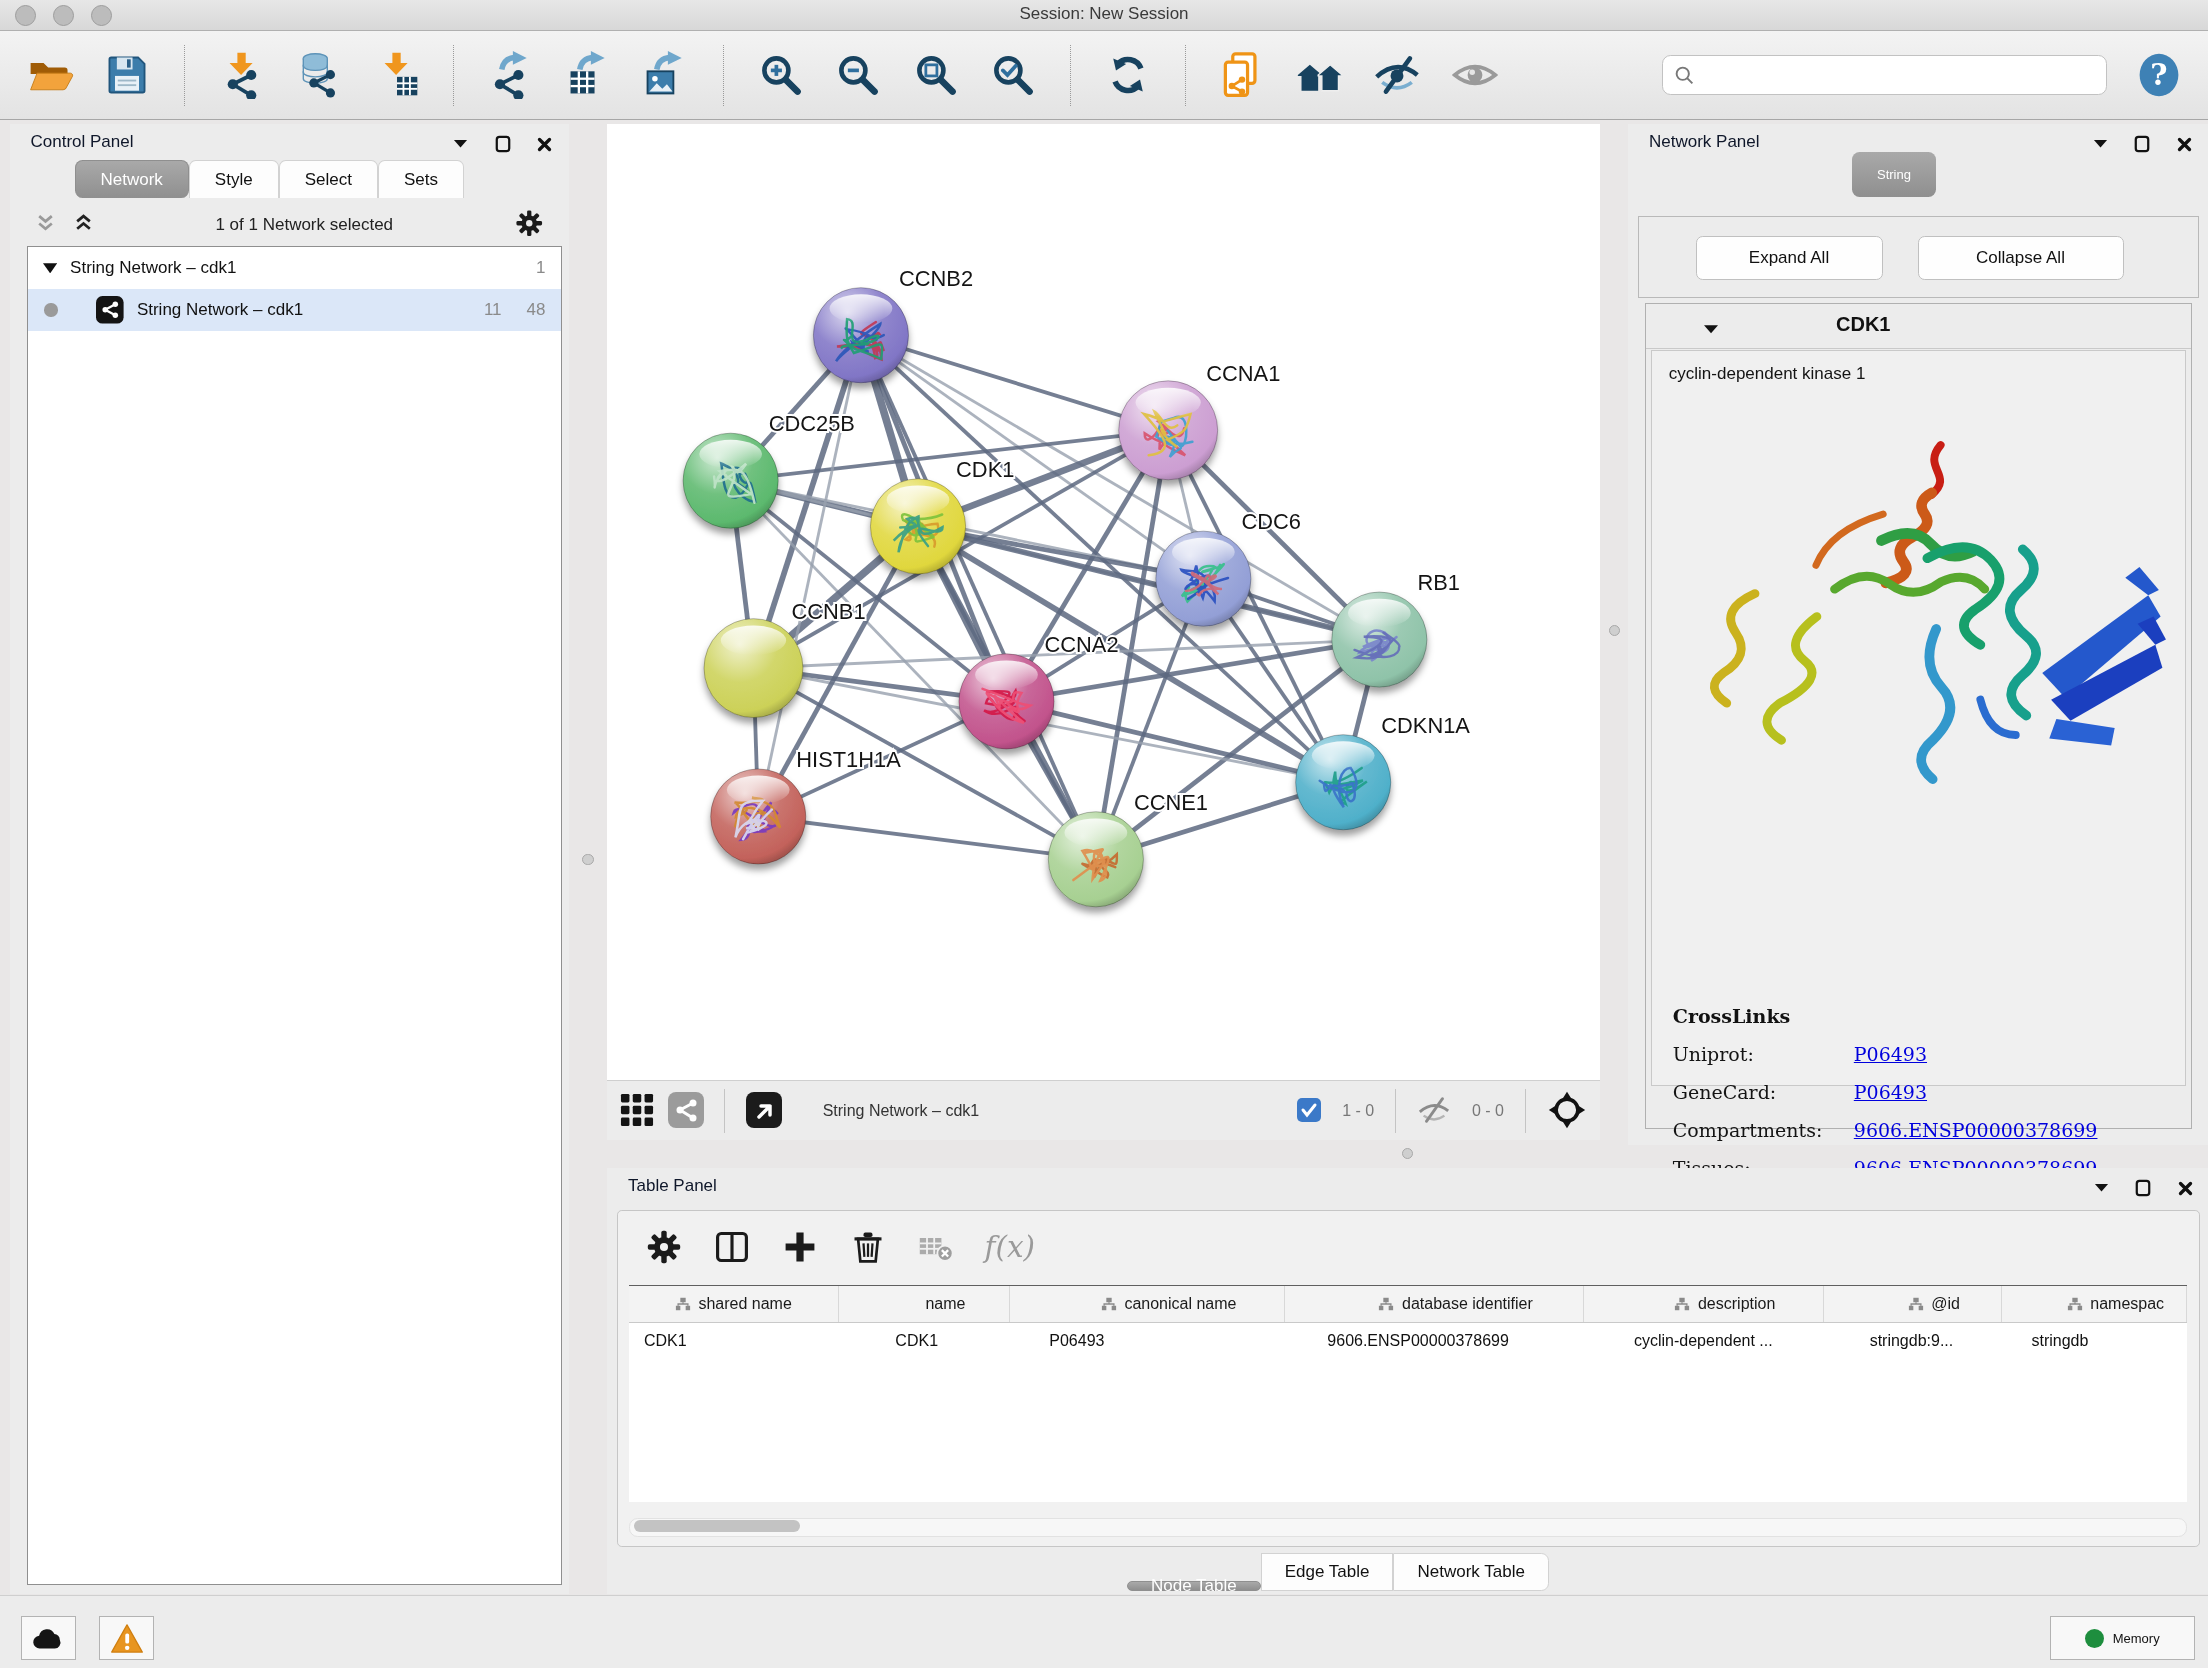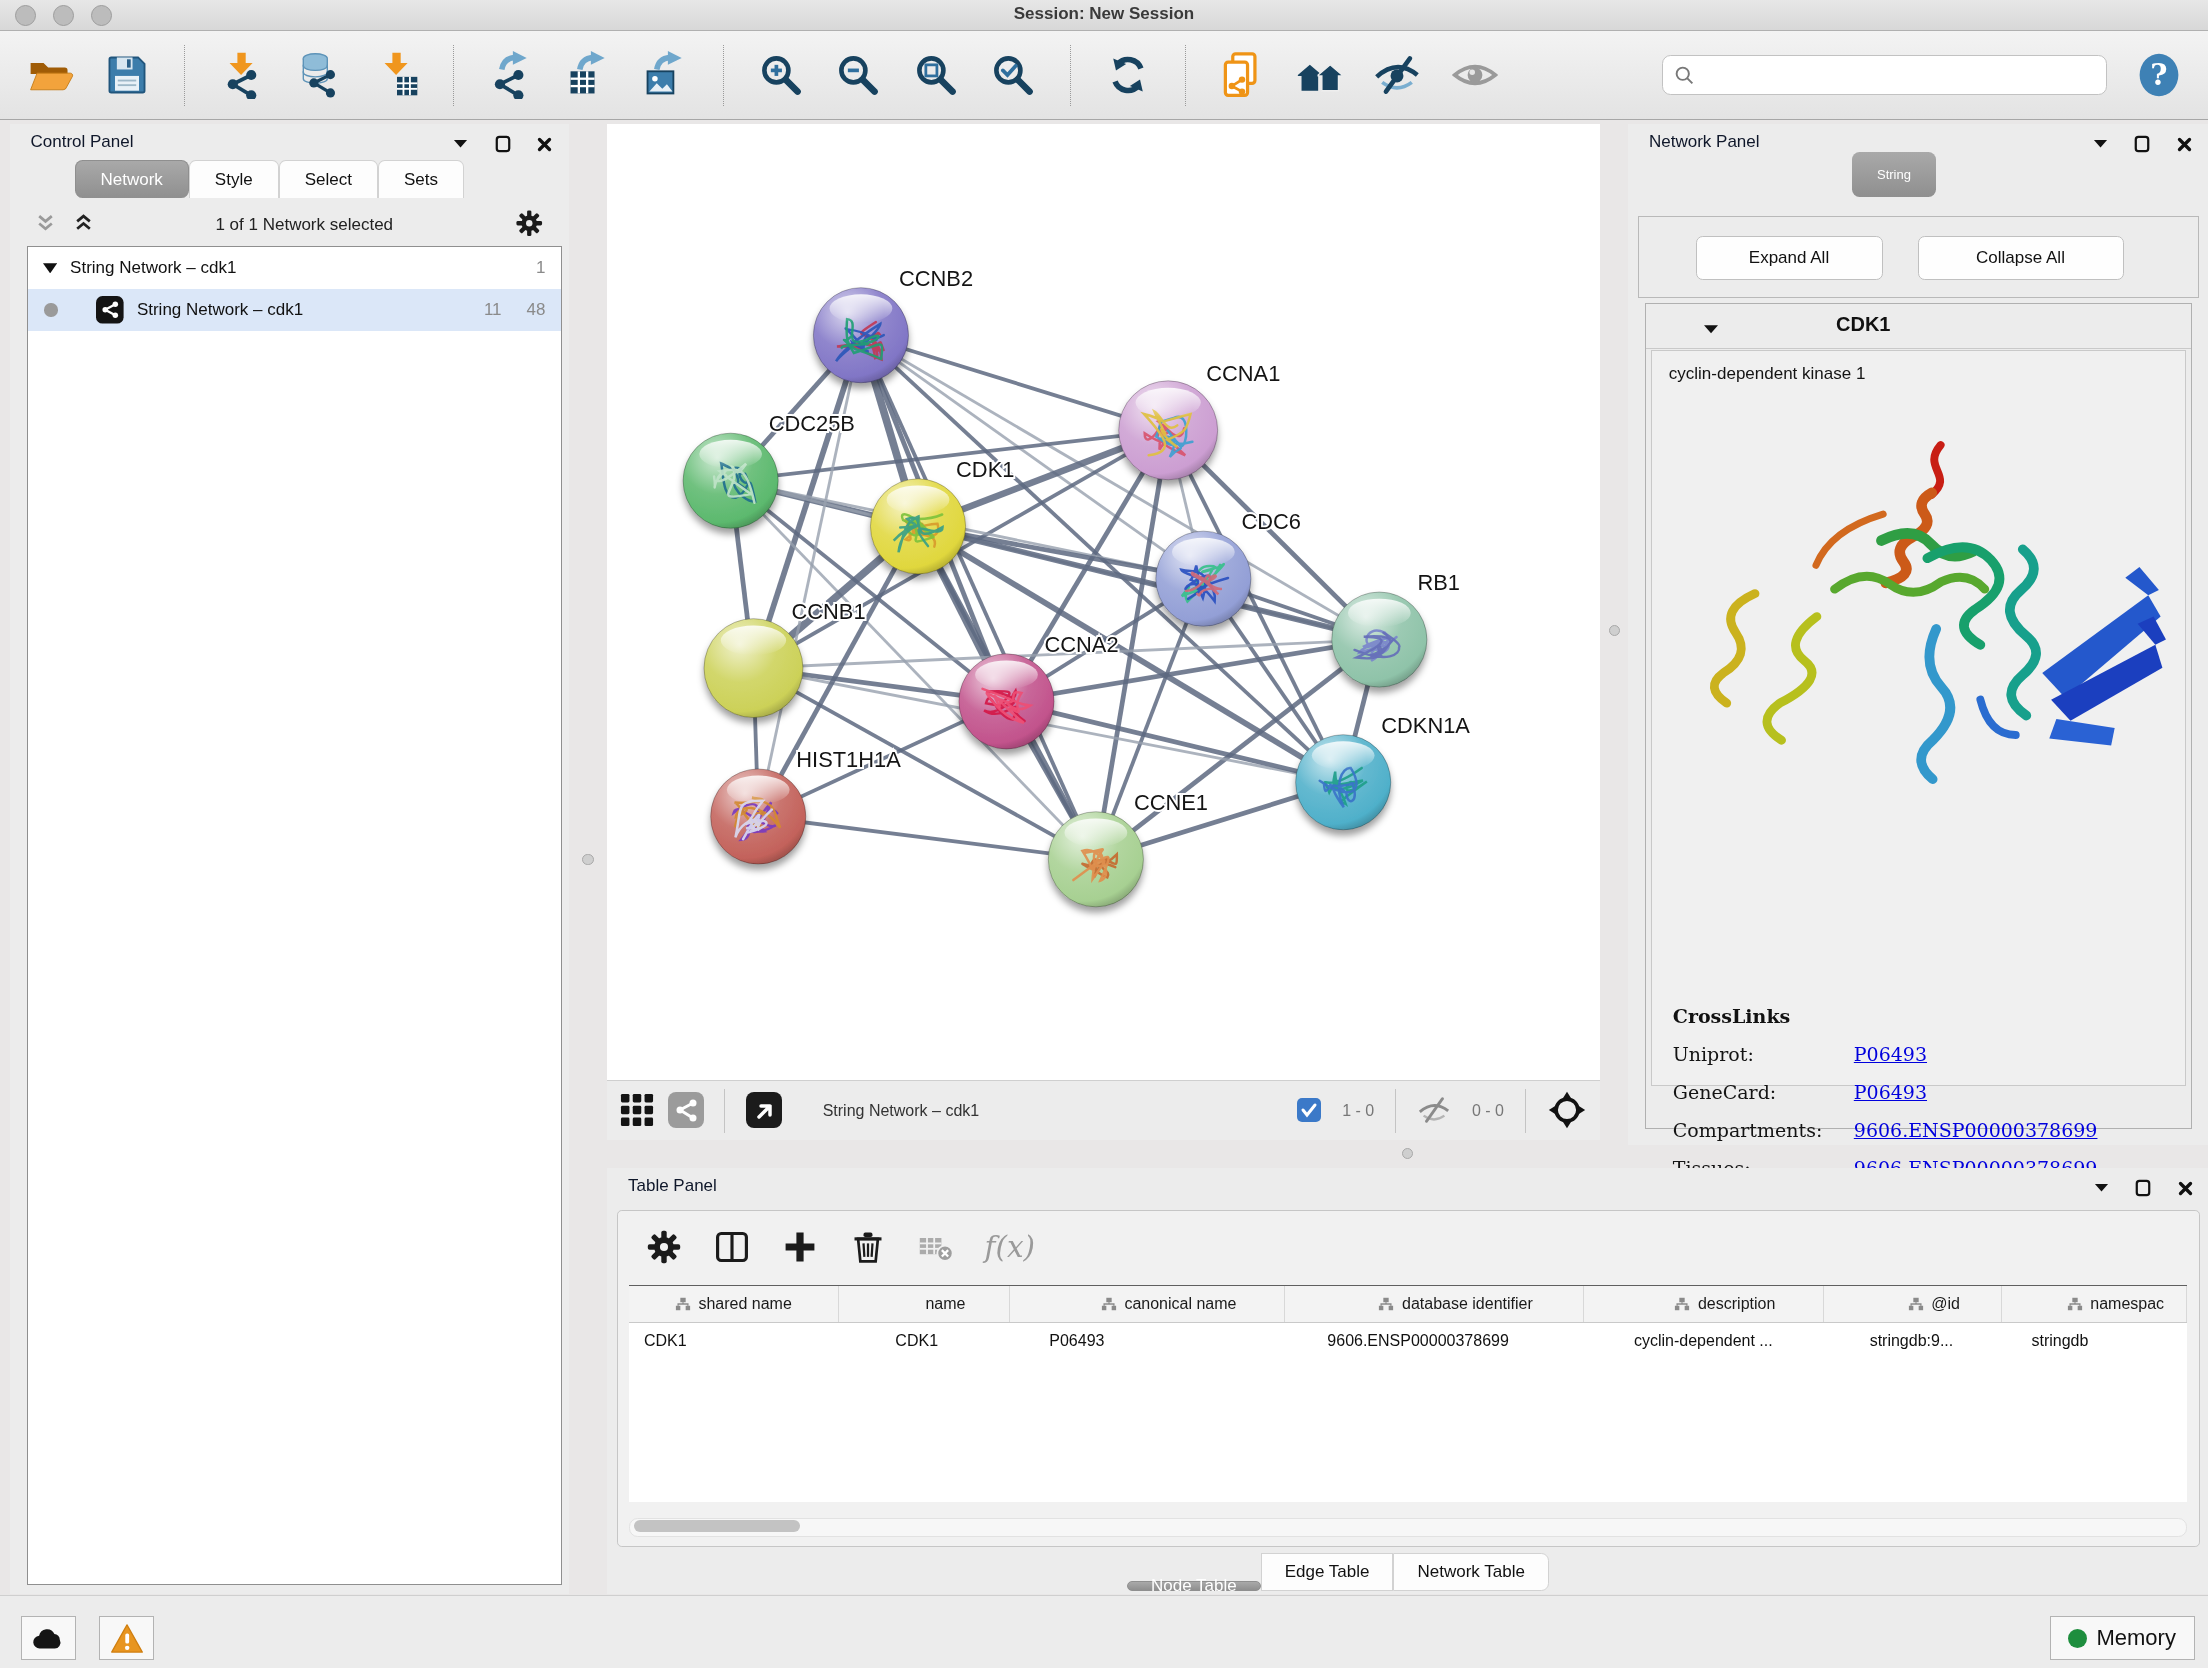--- a/index.html
+++ b/index.html
@@ -1,19 +1,19 @@
 <!DOCTYPE html>
 <html style="font-size:15px"><head>
 <meta charset="utf-8">
 <style>
   html,body{margin:0;padding:0;width:2208px;height:1668px;overflow:hidden;
     font-family:"Liberation Sans",sans-serif;background:#e9e7e7;-webkit-font-smoothing:antialiased;}
   
   #titlebar{position:absolute;left:0;top:0;width:2208px;height:30px;
-    background:linear-gradient(#e7e7e7,#d8d8d8);border-bottom:1px solid #b0b0b0;font-weight:bold;}
+    background:linear-gradient(#e7e7e7,#d8d8d8);border-bottom:1px solid #b0b0b0;}
   .traffic{position:absolute;top:4.8px;width:21px;height:21px;border-radius:50%;
     background:#bcbcbc;border:1px solid #9d9d9d;box-sizing:border-box;}
   #win-title{position:absolute;left:0;right:0;top:3.8px;text-align:center;font-size:17px;color:#3a3a3a;}
   
   #toolbar{position:absolute;left:0;top:31px;width:2208px;height:89px;
     background:linear-gradient(#f3f3f3,#e3e3e3);border-bottom:1px solid #a6a6a6;
     display:flex;align-items:center;padding:0 25px;box-sizing:border-box;}
   #tb-icons{display:flex;align-items:center;gap:28.5px;}
   .tb-btn{width:49px;height:49px;display:flex;align-items:center;justify-content:center;cursor:pointer;}
   .tb-btn svg{width:48px;height:48px;}
@@ -93,21 +93,21 @@
   #tp-tabs{position:absolute;left:520px;top:385px;display:flex;height:38px;}
   .tp-tab{padding:0 23px;display:flex;align-items:center;font-size:17px;background:#fdfdfd;color:#111;
     border:1px solid #d2d2d2;cursor:pointer;}
   .tp-tab:first-child{border-radius:7.6px 0 0 7.6px;margin-top:28px;}
   .tp-tab:last-child{border-radius:0 7.6px 7.6px 0;}
   .tp-tab.sel{background:linear-gradient(#a9a9a9,#8f8f8f);color:#fff;border-color:#8f8f8f;border-radius:7.6px;}
   
   #status-bar{position:absolute;left:0;top:1595px;width:2208px;height:73px;background:#ececec;border-top:1px solid #cfcfcf;}
   .sb-btn{position:absolute;top:20px;height:44px;background:#f8f8f8;border:1.4px solid #b3b3b3;
     display:flex;align-items:center;justify-content:center;cursor:pointer;box-sizing:border-box;}
-  #memory-btn{right:13.3px;width:145px;font-size:22px;gap:9px;color:#111;}
+  #memory-btn{right:13.3px;width:145px;font-size:13px;gap:9px;color:#111;}
   #memory-dot{width:19px;height:19px;border-radius:50%;background:#1e8e3e;}
 </style>
 </head>
 <body>
 
 <div id="titlebar">
   <div class="traffic" style="left:15px"></div>
   <div class="traffic" style="left:53px"></div>
   <div class="traffic" style="left:91px"></div>
   <div id="win-title">Session: New Session</div>

